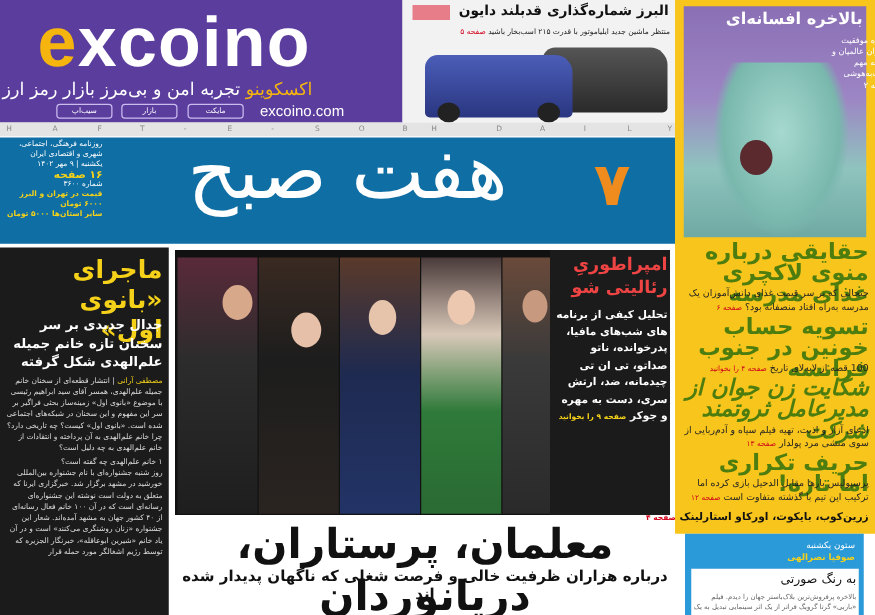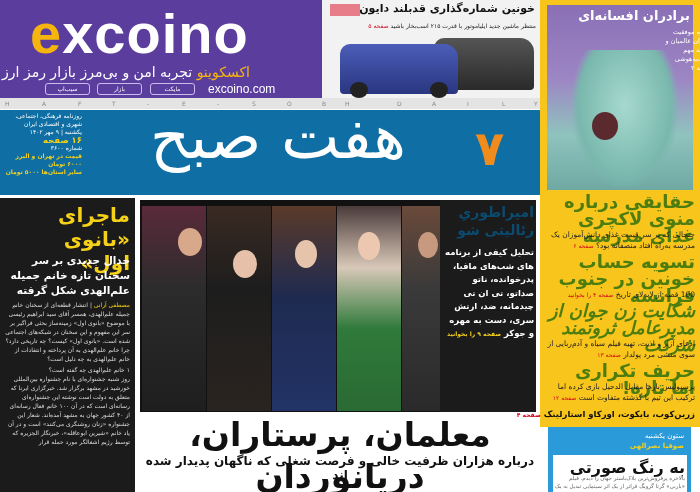--- a/index.html
+++ b/index.html
@@ -45,66 +45,66 @@
   #left-h1 { left: 10px; top: 203px; width: 120px; font-size: 20px; font-weight: bold; color: #f5d219; line-height: 24px; }
   #left-h2 { left: 4px; top: 253px; width: 126px; font-size: 10.5px; font-weight: bold; color: #fff; line-height: 15px; }
   #left-body { left: 4px; top: 300px; width: 126px; font-size: 6px; color: #ddd; line-height: 9px; }
   #left-body .y { color: #f5d219; }
   #left-q { left: 4px; top: 365px; width: 126px; font-size: 6px; color: #ddd; line-height: 9px; }
 
   
   #photos { left: 140px; top: 200px; width: 300px; height: 212px; background: #111; }
   .photo { position: absolute; top: 206px; height: 205px; width: 64px; }
   #reality-box { left: 440px; top: 200px; width: 96px; height: 212px; background: #1b1b1b; }
-  #reality-h { left: 444px; top: 203px; width: 90px; font-size: 14px; font-weight: bold; color: #0c4a6e; line-height: 18px; }
+  #reality-h { left: 444px; top: 203px; width: 90px; font-size: 14px; font-weight: bold; color: #ef4444; line-height: 18px; }
   #reality-body { left: 444px; top: 246px; width: 90px; font-size: 8.5px; font-weight: bold; color: #fff; line-height: 13.5px; }
   #reality-body .y { color: #f5d219; font-size: 6px; }
 
   
   #main-h { left: 140px; top: 414px; width: 400px; font-size: 33px; font-weight: bold; color: #111; text-align: center; line-height: 42px; }
   #main-sub { left: 140px; top: 454px; width: 400px; font-size: 12px; font-weight: bold; color: #111; text-align: center; }
 
   
   #rightcol { left: 540px; top: 190px; width: 160px; height: 237px; background: #f8c51c; }
   .rh { width: 150px; font-weight: bold; color: #4d7c0f; font-size: 18px; line-height: 17px; }
   .rs { width: 150px; color: #222; font-size: 7.5px; line-height: 11px; }
   .rs .red { color: #d0021b; font-size: 6px; }
 
   #col-box { left: 548px; top: 427px; width: 143px; height: 65px; background: #2b9ad9; }
   #col-label { left: 552px; top: 431px; width: 132px; font-size: 7px; color: #fff; line-height: 10px; }
   #col-label .y { color: #f5d219; font-weight: bold; }
   #col-inner { left: 553px; top: 455px; width: 134px; height: 37px; background: #fff; }
-  #col-title { left: 555px; top: 458px; width: 130px; font-size: 16px; font-weight: bold; color: #111; }
+  #col-title { left: 555px; top: 458px; width: 130px; font-size: 10px; font-weight: normal; color: #111; }
   #col-text { left: 555px; top: 474px; width: 130px; font-size: 5.5px; color: #666; line-height: 8px; }
 </style>
 </head>
 <body>
 
 <div id="ad" class="abs"></div>
 <div id="ad-logo" class="abs"><span class="e">e</span><span>xcoino</span></div>
 <div id="ad-tag" class="abs rtl"><span class="hi">اکسکوینو</span><span> تجربه امن و بی‌مرز بازار رمز ارز</span></div>
 <div class="abs store" style="left:45px">سیب‌اپ</div>
 <div class="abs store" style="left:97px">بازار</div>
 <div class="abs store" style="left:150px">مایکت</div>
 <div id="ad-url" class="abs">excoino.com</div>
 
 <div id="car-ad" class="abs"></div>
 <div id="car-banner" class="abs"></div>
-<div id="car-title" class="abs rtl">خونین شماره‌گذاری قدبلند دایون</div>
+<div id="car-title" class="abs rtl">البرز شماره‌گذاری قدبلند دایون</div>
 <div id="car-sub" class="abs rtl"><span>منتظر ماشین جدید ایلیاموتور با قدرت ۲۱۵ اسب‌بخار باشید</span> <span class="red">صفحه ۵</span></div>
 <div class="abs car" style="left:434px;top:38px;width:100px;height:52px;background:linear-gradient(180deg,#555,#2a2a2a);"></div>
 <div class="abs car" style="left:340px;top:44px;width:118px;height:50px;background:linear-gradient(180deg,#4b5db8,#2a3680);"></div>
 <div class="abs" style="left:350px;top:82px;width:18px;height:16px;border-radius:50%;background:#222;"></div>
 <div class="abs" style="left:430px;top:82px;width:18px;height:16px;border-radius:50%;background:#222;"></div>
 
 <div id="feat" class="abs"></div>
 <div id="feat-img" class="abs"></div>
 <div class="abs" style="left:570px;top:50px;width:110px;height:140px;background:radial-gradient(ellipse at 50% 40%,#a6d9cf 0%,#79b7ad 60%,transparent 70%);"></div>
 <div class="abs" style="left:592px;top:112px;width:26px;height:28px;border-radius:50%;background:#5a2a2e;"></div>
-<div id="feat-title" class="abs rtl">برادران افسانه‌ای</div>
+<div id="feat-title" class="abs rtl">بالاخره افسانه‌ای</div>
 <div id="feat-text" class="abs rtl">درباره موفقیت برادران عالمیان و مسئله مهم ضرب‌به‌هوشی صفحه ۲</div>
 
 <div id="strip" class="abs">
   <span style="left:5px">H</span>
   <span style="left:42px">A</span>
   <span style="left:78px">F</span>
   <span style="left:112px">T</span>
   <span style="left:147px">-</span>
   <span style="left:182px">E</span>
   <span style="left:217px">-</span>

